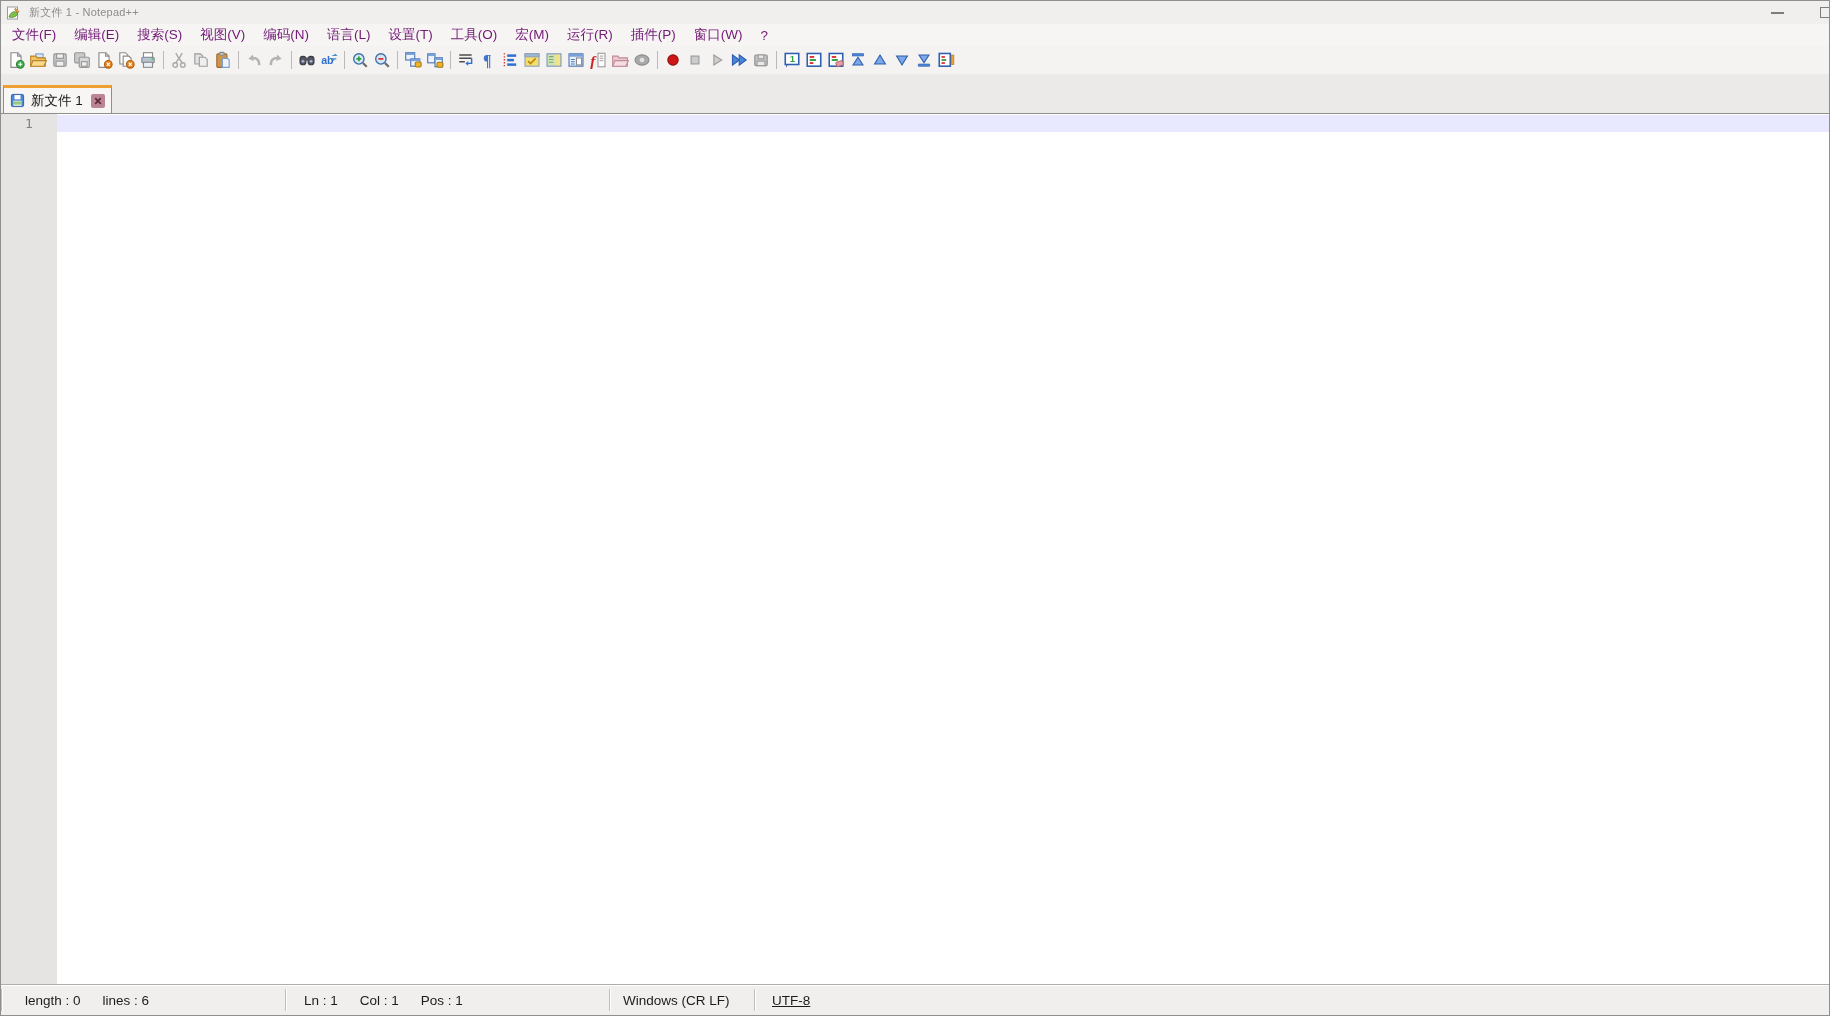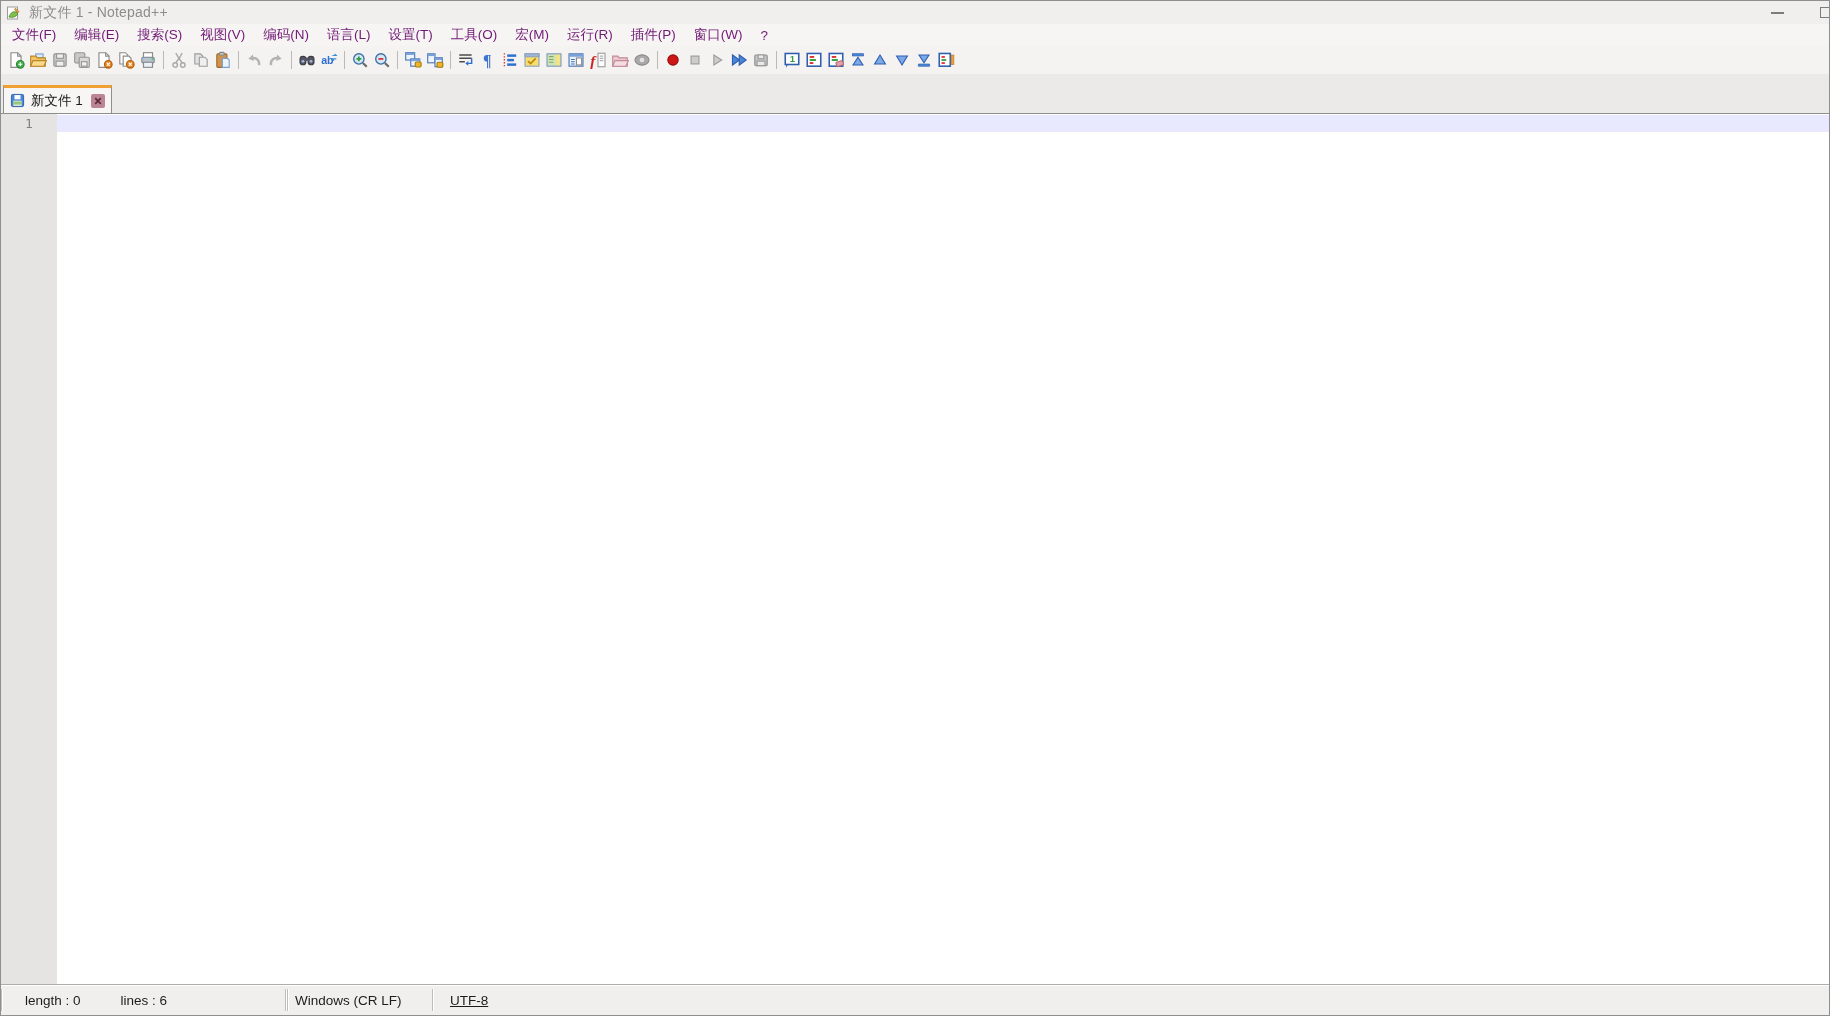--- a/index.html
+++ b/index.html
@@ -10,21 +10,21 @@
     background:#f4f2f1; border:1px solid #8f8f8f; overflow:hidden;
     display:flex; flex-direction:column;
   }
   
   .titlebar{
     height:23px; flex:0 0 23px; background:#f1efee;
     display:flex; align-items:center; padding-left:5px;
     position:relative; overflow:hidden;
   }
   .titlebar .appicon{ width:16px; height:16px; margin-right:7px; }
-  .titlebar .title{ font-size:14px; color:#8c8c8c; letter-spacing:.2px; }
+  .titlebar .title{ font-size:11px; color:#8c8c8c; letter-spacing:.2px; }
   .win-controls{ position:absolute; right:0; top:0; height:23px; width:120px; }
   .btn-min{ position:absolute; right:45px; top:11px; width:13px; height:2px; background:#7c7c7c; }
   .btn-max{ position:absolute; right:-7px; top:6px; width:16px; height:11px; border:1.5px solid #7c7c7c; background:transparent; }
   
   .menubar{
     height:22px; flex:0 0 22px; background:#f7f5f4;
     display:flex; align-items:center; padding-left:2px;
   }
   .menu-item{
     font-size:13.5px; color:#701a75; padding:2px 9px; cursor:default; white-space:nowrap;
@@ -70,23 +70,23 @@
     font-family:"DejaVu Sans Mono", monospace; font-size:13px; color:#000;
   }
   
   .statusbar{
     height:31px; flex:0 0 31px; background:#f1efee;
     border-top:1px solid #adadad; box-shadow:inset 0 1px 0 #ffffff;
     display:flex; align-items:center; font-size:13.5px; color:#1c1c1c;
   }
   .sb-sec{ display:flex; align-items:center; height:100%; white-space:nowrap; }
   .sb-doc{ flex:1 1 auto; padding-left:6px; }
-  .sb-size{ flex:0 0 282px; padding-left:22px; gap:40px; }
+  .sb-size{ flex:0 0 282px; padding-left:22px; gap:22px; }
   .sb-pos{ flex:0 0 322px; padding-left:17px; gap:22px; }
-  .sb-eol{ flex:0 0 143px; padding-left:6px; }
+  .sb-eol{ flex:0 0 143px; padding-left:12px; }
   .sb-enc{ flex:0 0 125px; padding-left:16px;text-decoration:underline; }
   .sb-sep{ width:2px; height:22px; border-left:1px solid #bdbdbd; border-right:1px solid #ffffff; flex:0 0 2px; }
 </style>
 </head>
 <body>
 
 <div class="window">
 
   <div class="titlebar">
     <span class="appicon">
@@ -516,19 +516,24 @@
     </div>
   </div>
 
   <div class="statusbar">
     <div class="sb-sep"></div>
     <div class="sb-sec sb-size">
       <span>length : 0</span>
       <span>lines : 6</span>
     </div>
     <div class="sb-sep"></div>
+    <div class="sb-sec sb-pos">
+      <span>Ln : 1</span>
+      <span>Col : 1</span>
+      <span>Pos : 1</span>
+    </div>
     <div class="sb-sep"></div>
     <div class="sb-sec sb-eol">Windows (CR LF)</div>
     <div class="sb-sep"></div>
     <div class="sb-sec sb-enc">UTF-8</div>
   </div>
 
 </div>
 
 </body></html>

